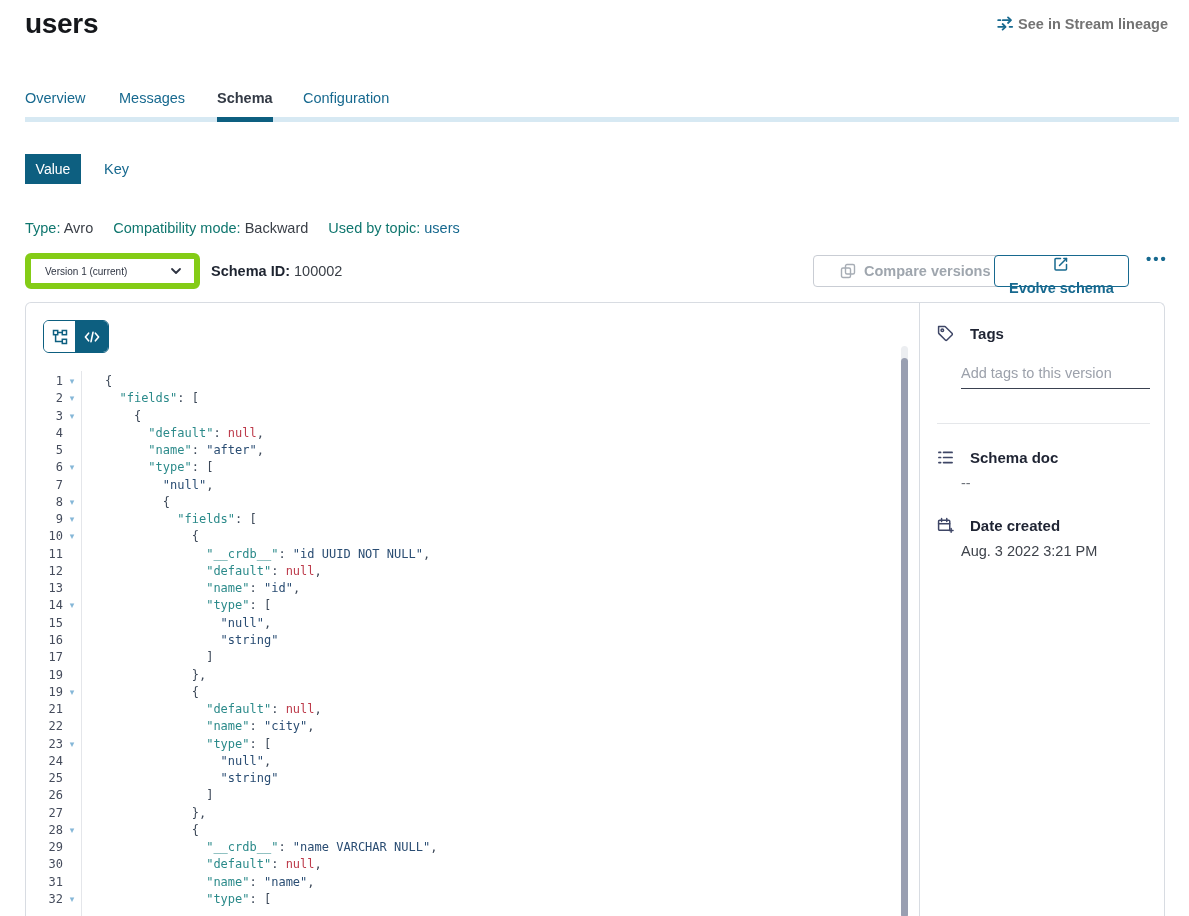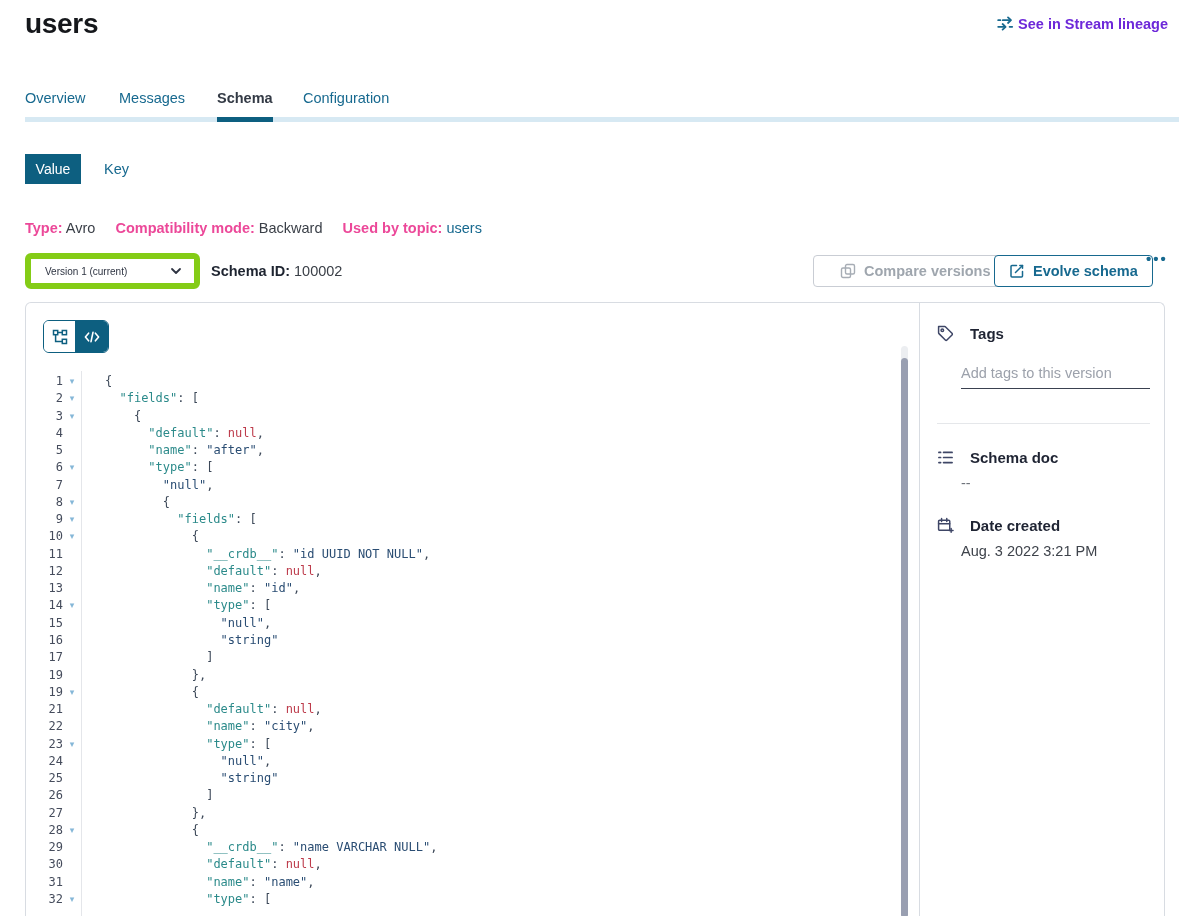--- a/index.html
+++ b/index.html
@@ -3,49 +3,49 @@
 <meta charset="utf-8">
 <style>
   * { margin:0; padding:0; box-sizing:border-box; }
   html,body { width:1189px; height:916px; overflow:hidden; background:#fff; }
   body { font-family:"Liberation Sans", sans-serif; color:#2E3440; }
   .canvas { position:relative; width:1189px; height:916px; background:#fff; overflow:hidden; }
   .abs { position:absolute; }
 
   
   .page-title { left:25px; top:8px; font-size:28px; font-weight:700; color:#15171B; letter-spacing:-0.3px; }
-  .lineage-link { right:21px; top:15px; color:#6d28d9; font-size:14.5px; font-weight:700; display:flex; align-items:center; gap:4px; cursor:pointer; }
+  .lineage-link { right:21px; top:15px; color:#737373; font-size:14.5px; font-weight:700; display:flex; align-items:center; gap:4px; cursor:pointer; }
 
   
   .tab { top:90px; font-size:14.5px; color:#17698F; cursor:pointer; }
   .tab.active { color:#333A45; font-weight:700; }
   .tab-track { left:25px; top:117px; width:1154px; height:5px; background:#D7E9F3; }
   .tab-active-bar { left:217px; top:117px; width:56px; height:5px; background:#0D5F80; }
 
   
   .value-btn { left:25px; top:154px; width:56px; height:30px; background:#0D5F80; color:#fff;
                border:none; border-radius:0; font-size:14px; text-align:center; line-height:30px; cursor:pointer; }
   .key-btn { left:96px; top:154px; height:30px; line-height:30px; padding:0 8px; color:#17698F; font-size:14.5px; cursor:pointer; }
 
   
   .meta-row { left:25px; top:220px; font-size:14.5px; color:#3A3F47; }
-  .meta-row b { color:#ec4899; font-weight:700; }
+  .meta-row b { color:#0f766e; font-weight:400; }
   .meta-val { margin-right:16px; }
   .meta-link { color:#17698F; cursor:pointer; }
 
   
   .version-select { left:25px; top:253px; width:175px; height:36px; border:6px solid #84cc16; border-radius:6px;
                     display:flex; align-items:center; padding:0 12px 0 14px; font-size:10px; color:#2E3442;
                     justify-content:space-between; cursor:pointer; background:#fff; }
   .schema-id { left:211px; top:253px; line-height:36px; font-size:14.5px; color:#3A3F47; }
   .schema-id b { color:#1E2430; }
   .btn { height:32px; border-radius:4px; display:flex; align-items:center; gap:8px; padding:0 14px;
          font-size:14.5px; font-weight:700; background:#fff; cursor:pointer; }
   .compare-btn { left:813px; top:255px; border:1px solid #C9CDD4; color:#9FA6AE; cursor:default;padding-left:26px; }
-  .evolve-btn { left:994px; top:255px; border:1px solid #17698F; color:#17698F; }
+  .evolve-btn { left:994px; top:255px; border:1px solid #17698F; color:#17698F;flex-direction:column; }
   .more-btn { left:1146px; top:250px; color:#17698F; font-size:15px; font-weight:700; letter-spacing:2px; cursor:pointer; }
 
   
   .card { left:25px; top:302px; width:1140px; height:616px; border:1px solid #D8DCE2; border-bottom:none;
           border-radius:6px 6px 0 0; background:#fff; }
   .editor-zone { position:absolute; left:0; top:0; width:894px; height:100%; border-right:1px solid #D8DCE2; }
 
   
   .view-toggle { position:absolute; left:17px; top:17px; height:33px; display:flex; border:1px solid #0D5F80;
                  border-radius:6px; overflow:hidden; }

